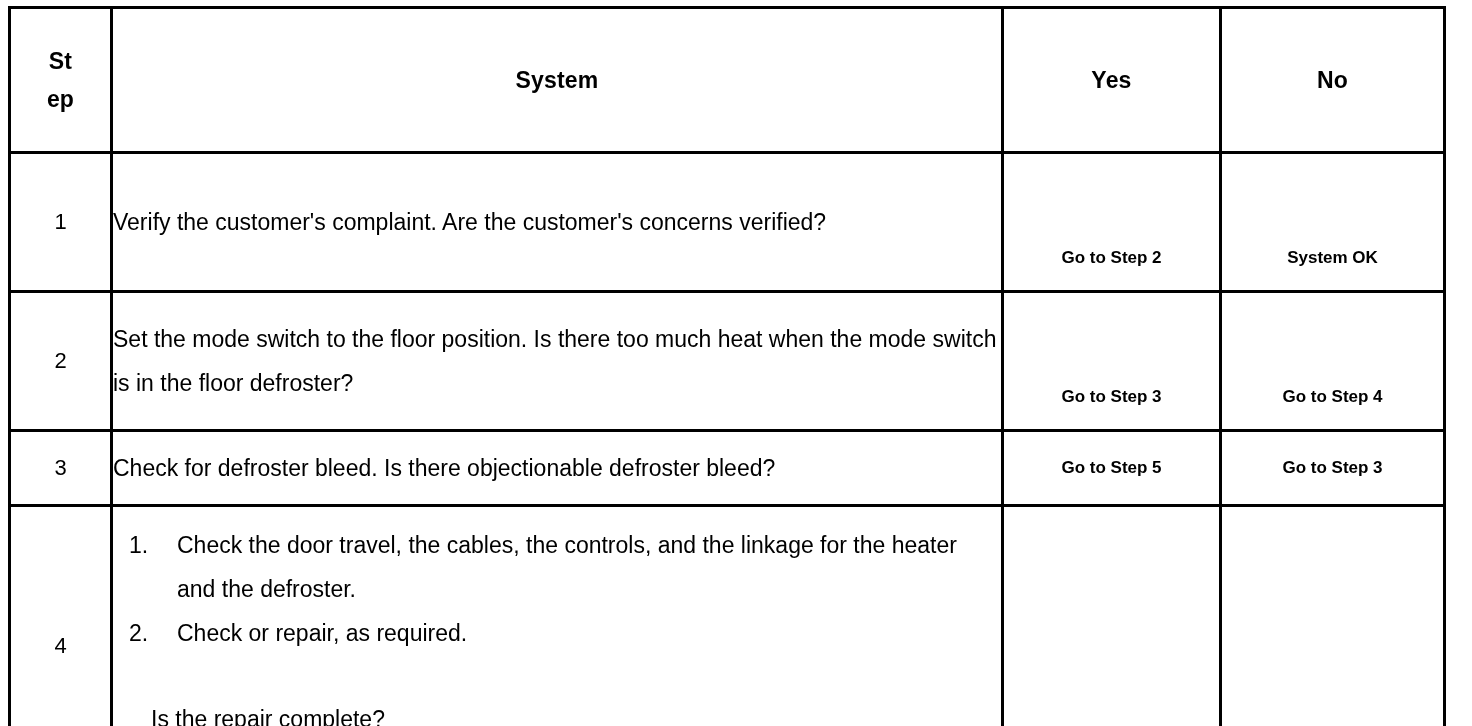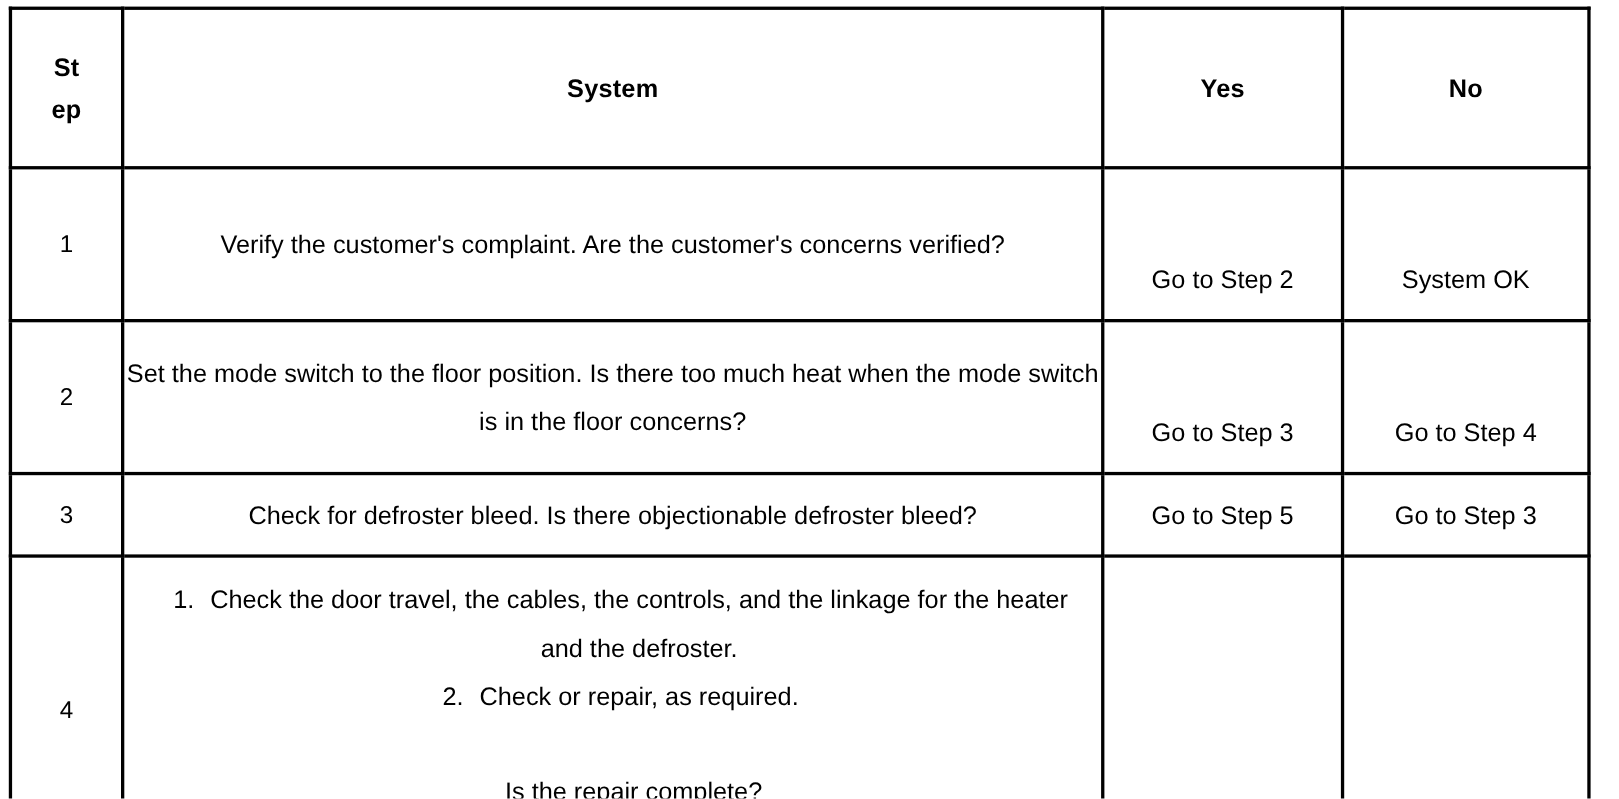--- a/index.html
+++ b/index.html
@@ -75,29 +75,29 @@
   }
   th.h-action { padding-bottom: 16px; }
 
   
   td.step-cell {
     text-align: center;
     font-size: 22px;
     font-weight: normal;
   }
   td.action-cell {
-    text-align: center;
+    text-align: left;
     font-size: 23px;
     line-height: 44px;
     padding: 14px 18px 14px 24px;
   }
   td.ans-cell {
     text-align: center;
-    font-size: 23px;
-    font-weight: normal;
+    font-size: 17px;
+    font-weight: bold;
   }
 
   .row-1 td { height: 114px; }
   .row-2 td { height: 114px; }
   .row-3 td { height: 72px; }
   .row-4 td { height: 252px; }
 
   
   .row-1 td.ans-cell,
   .row-2 td.ans-cell {
@@ -163,21 +163,21 @@
 
       <tr class="row-1">
         <td class="step-cell frame-left">1</td>
         <td class="action-cell">Verify the customer's complaint. Are the customer's concerns verified?</td>
         <td class="ans-cell">Go to Step 2</td>
         <td class="ans-cell frame-right">System OK</td>
       </tr>
 
       <tr class="row-2">
         <td class="step-cell frame-left">2</td>
-        <td class="action-cell">Set the mode switch to the floor position. Is there too much heat when the mode switch is in the floor concerns?</td>
+        <td class="action-cell">Set the mode switch to the floor position. Is there too much heat when the mode switch is in the floor defroster?</td>
         <td class="ans-cell">Go to Step 3</td>
         <td class="ans-cell frame-right">Go to Step 4</td>
       </tr>
 
       <tr class="row-3">
         <td class="step-cell frame-left">3</td>
         <td class="action-cell">Check for defroster bleed. Is there objectionable defroster bleed?</td>
         <td class="ans-cell">Go to Step 5</td>
         <td class="ans-cell frame-right">Go to Step 3</td>
       </tr>

